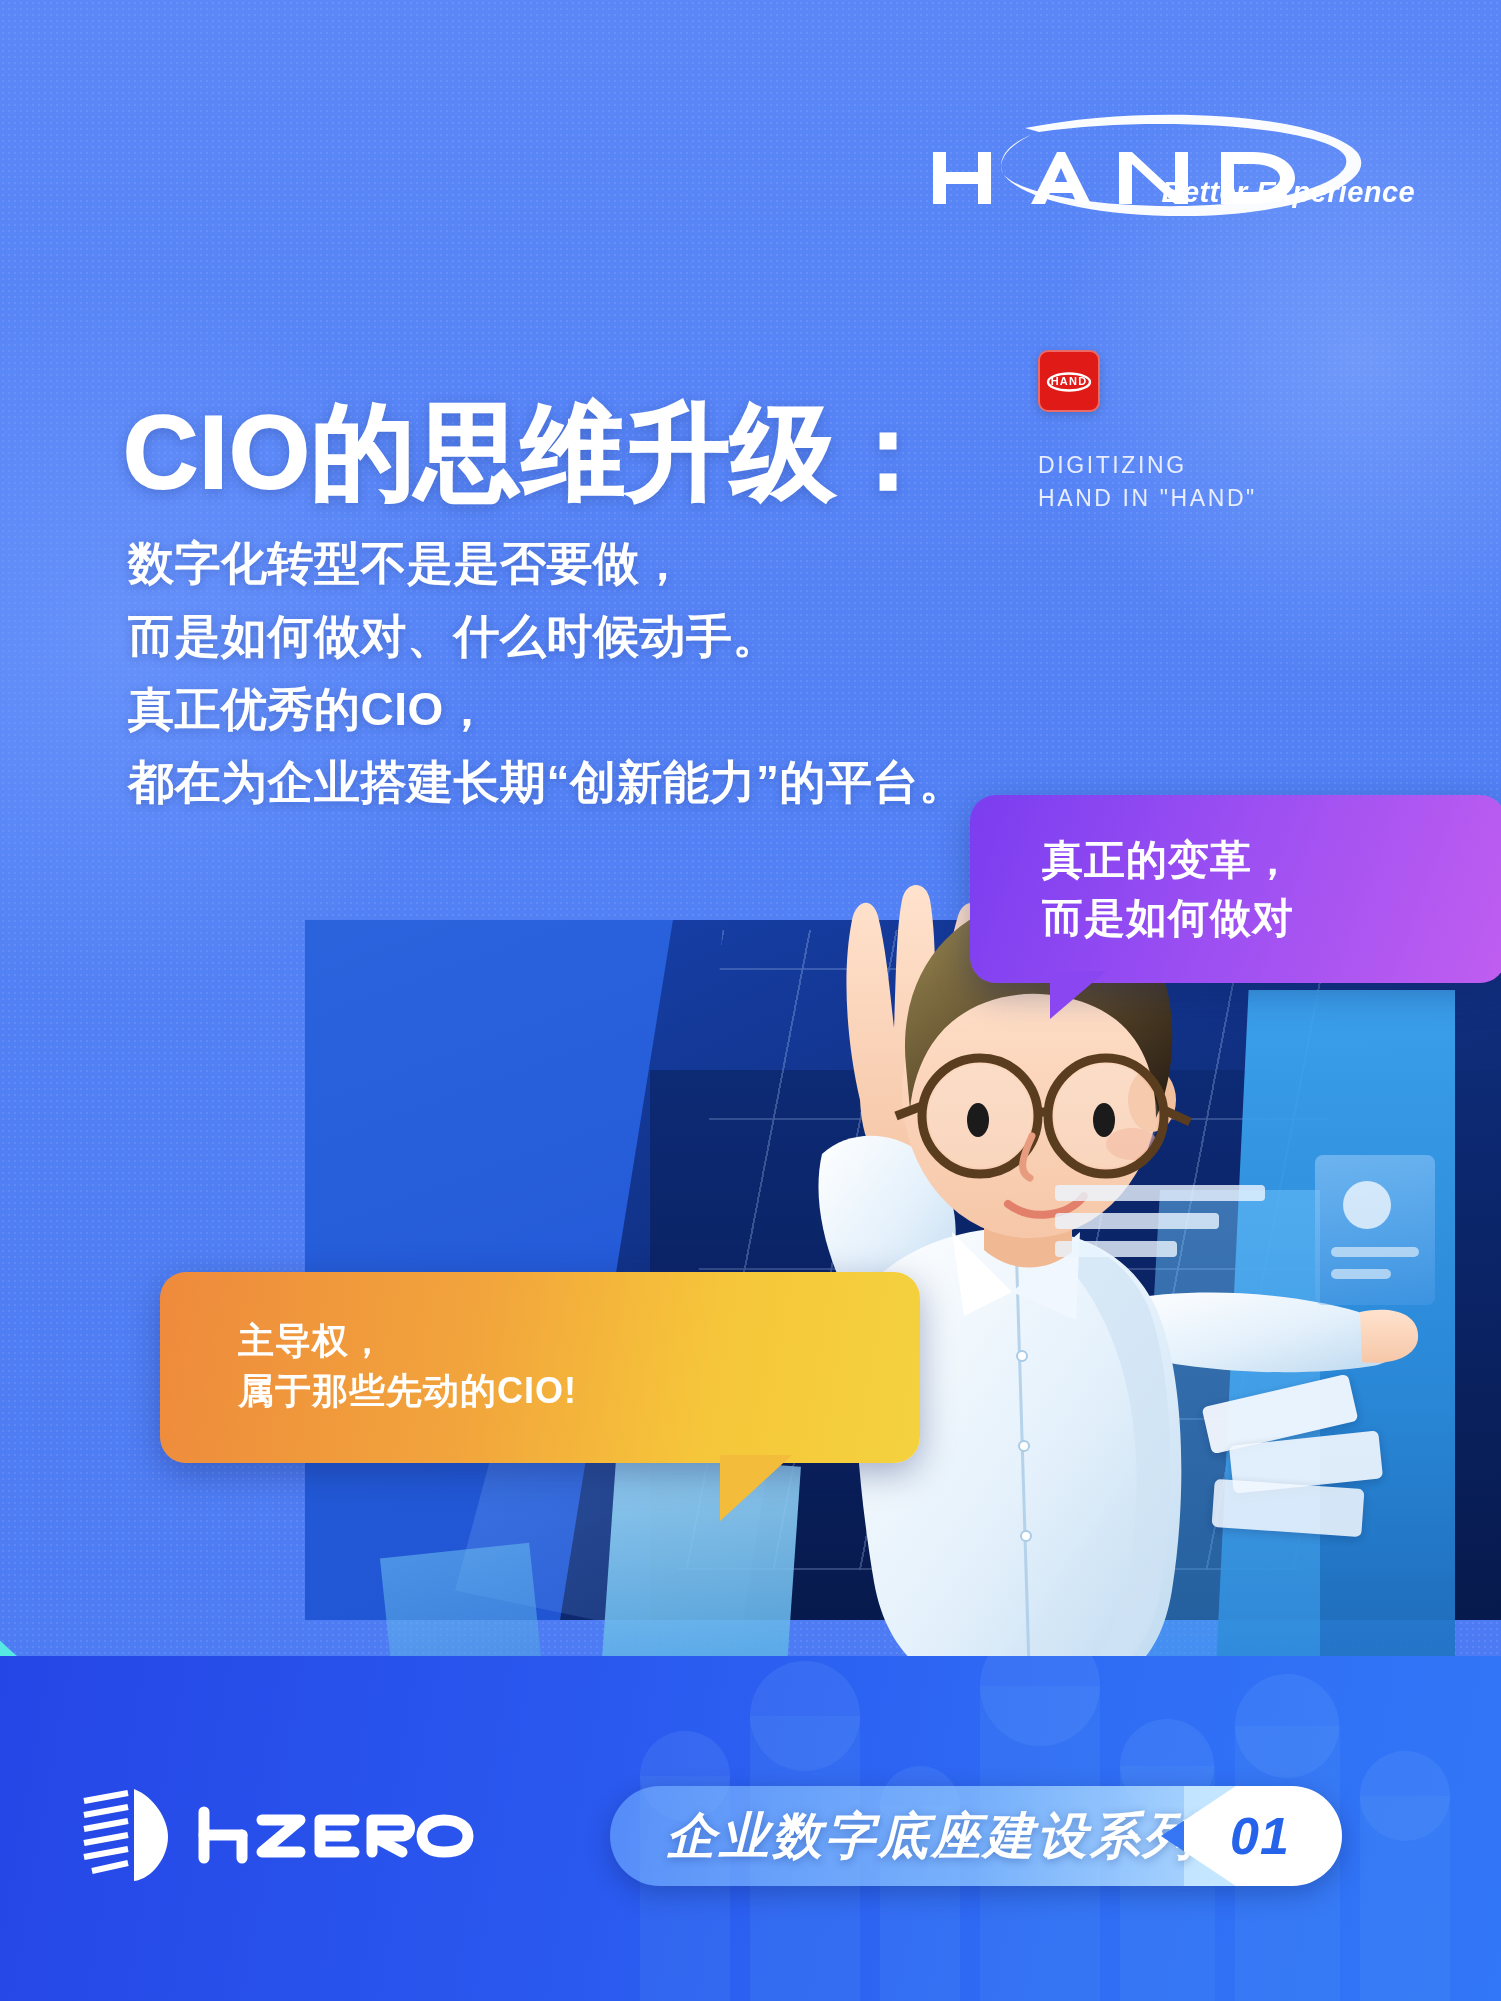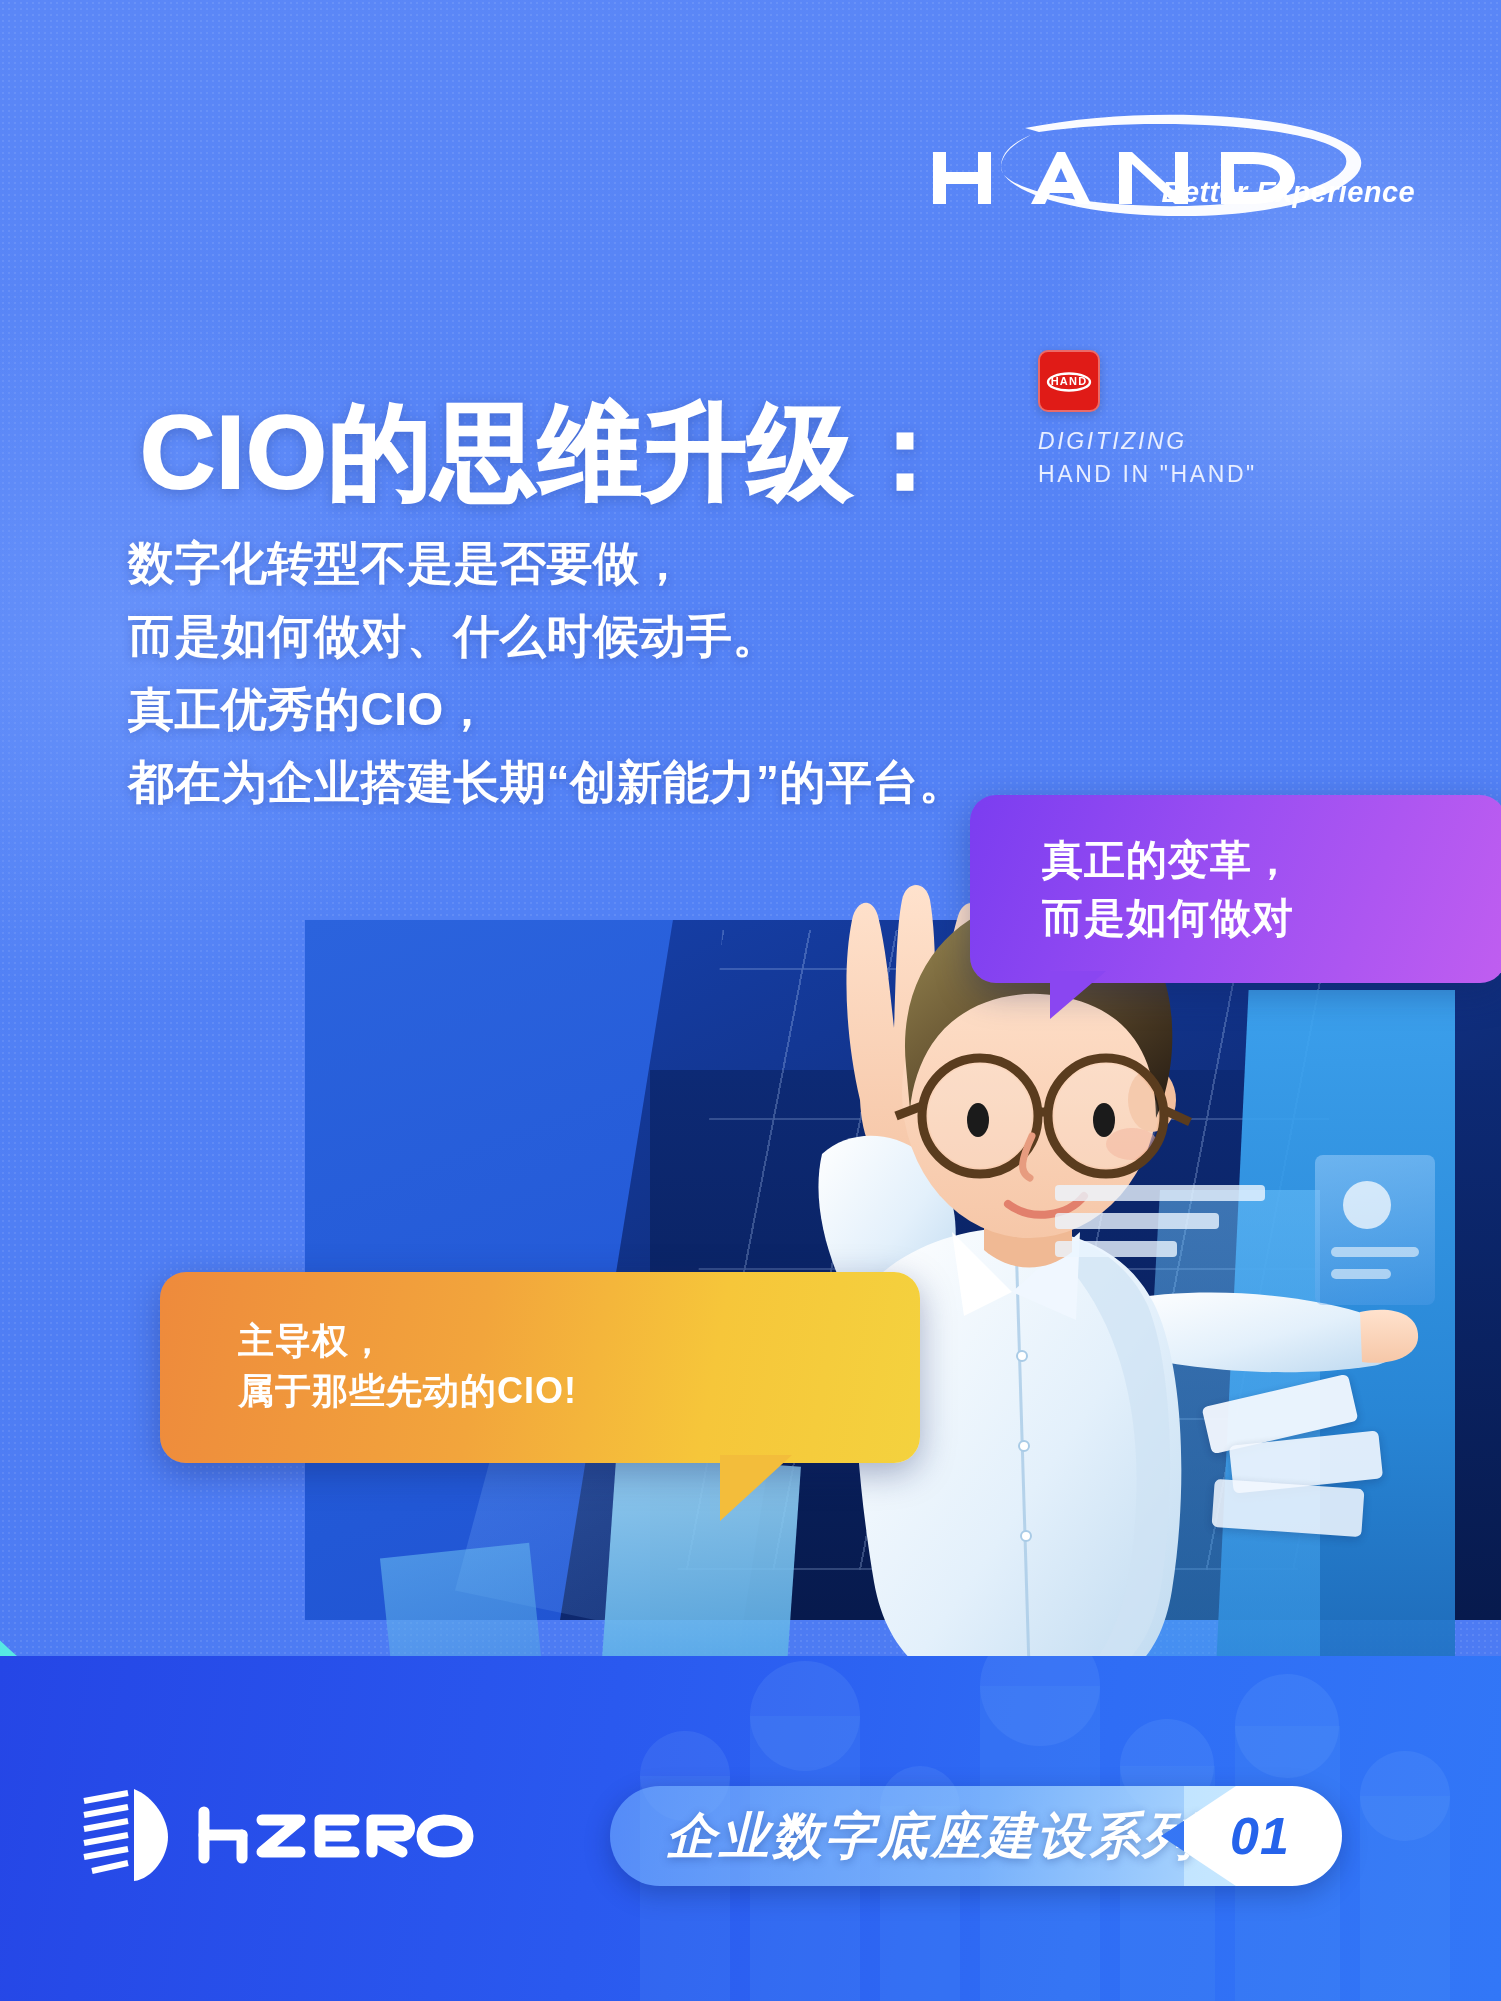--- a/index.html
+++ b/index.html
@@ -22,34 +22,34 @@
   .bg-glow-r{position:absolute;right:-180px;top:40px;width:640px;height:640px;border-radius:50%;
     background:radial-gradient(circle,rgba(150,185,255,.40) 0%,rgba(150,185,255,0) 70%);}
 
   
   .hand-logo{position:absolute;left:905px;top:110px;width:520px;height:110px;}
   .hand-logo svg{display:block;}
   .hand-tag{position:absolute;right:10px;top:66px;color:#fff;font-style:italic;font-weight:700;
     font-size:29px;letter-spacing:.4px;font-family:"Liberation Sans",sans-serif;}
 
   
-  .headline{position:absolute;left:140px;top:330px;color:#fff;
+  .headline{position:absolute;left:123px;top:330px;color:#fff;
     font-size:104px;line-height:1;font-weight:900;letter-spacing:1px;
     text-shadow:0 3px 14px rgba(20,40,110,.30);
     font-family:"Liberation Sans","DejaVu Sans",sans-serif;
     -webkit-text-stroke:2px #fff;}
 
   
   .digi{position:absolute;left:1038px;top:350px;width:250px;}
   .digi-mark{width:62px;height:62px;border-radius:10px;background:#e01b17;
     border:2px solid rgba(255,255,255,.35);
     display:flex;align-items:center;justify-content:center;box-shadow:0 3px 10px rgba(0,0,0,.18);}
   .digi-mark svg{display:block;}
   .digi-l1,.digi-l2{color:#e8eeff;font-size:23px;letter-spacing:2.6px;font-weight:400;}
-  .digi-l1{margin-top:16px;font-style:italic;}
+  .digi-l1{margin-top:40px;}
   .digi-l2{margin-top:6px;}
 
   
   .body-copy{position:absolute;left:128px;top:505px;color:#fff;z-index:6;margin-top:30px;}
   .body-copy p{margin:0 0 16px 0;font-size:46px;line-height:1.24;font-weight:800;
     letter-spacing:.5px;text-shadow:0 2px 10px rgba(20,40,110,.28);}
 
   
   .illo{position:absolute;left:0;top:860px;width:1501px;height:900px;overflow:hidden;}
   .illo-panel{position:absolute;left:305px;top:60px;width:1196px;height:700px;

